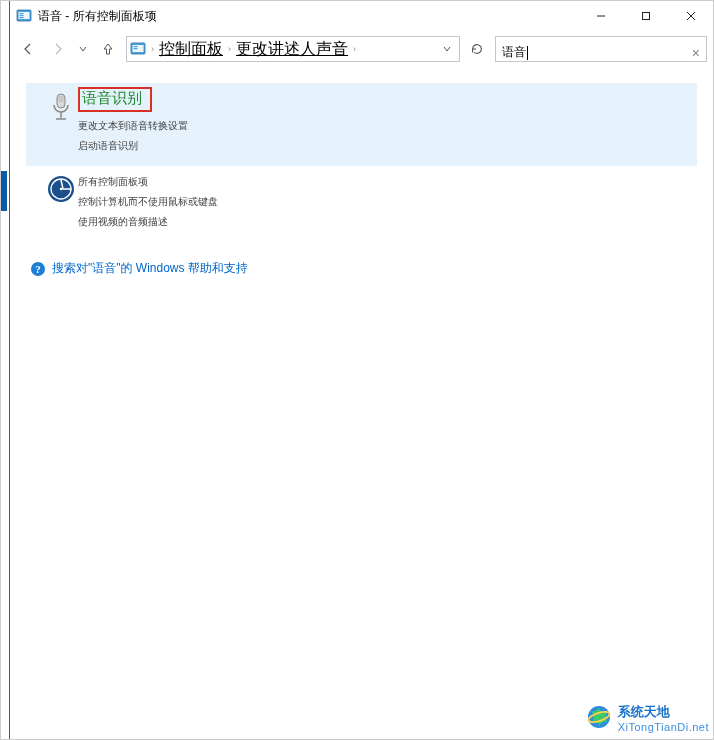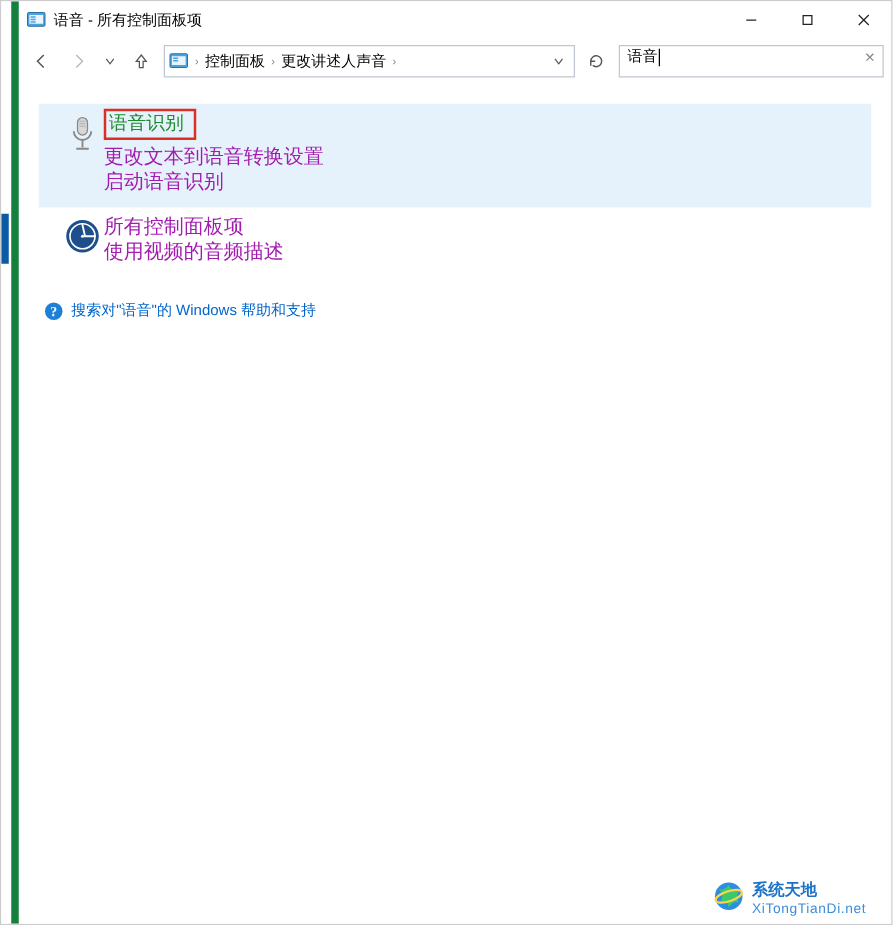--- a/index.html
+++ b/index.html
@@ -36,21 +36,21 @@
   }
   .window {
     position: absolute;
     left: 8px;
     top: 0;
     right: 0;
     bottom: 0;
     background: #fff;
     display: flex;
     flex-direction: column;
-    border-left: 6px solid #15803d;
+    border-left: 1px solid #15803d;
   }
   
   .titlebar {
     height: 30px;
     display: flex;
     align-items: center;
     padding-left: 6px;
   }
   .titlebar .tb-icon {
     width: 16px;
@@ -98,22 +98,23 @@
     padding: 0 3px;
     gap: 5px;
     background: #fff;
   }
   .address .addr-icon {
     width: 16px;
     height: 16px;
     flex-shrink: 0;
   }
   .address .crumb {
-    font-size: 12px;
+    font-size: 16px;
     white-space: nowrap;
+    text-decoration: underline;
   }
   .address .sep {
     color: #888;
     font-size: 9px;
   }
   .addr-dropdown {
     width: 18px;
     display: flex;
     align-items: center;
     justify-content: center;
@@ -127,21 +128,21 @@
     align-items: center;
     justify-content: center;
     color: #555;
     margin-left: -1px;
   }
   .searchbox {
     width: 198px;
     height: 24px;
     border: 1px solid #c0c7d0;
     display: flex;
-    align-items: flex-start;
+    align-items: flex-end;
     padding: 0 6px;
     background: #fff;
   }
   .searchbox .search-text {
     flex: 1;
     font-size: 12px;
     color: #000;
     position: relative;
   }
   .searchbox .cursor {
@@ -186,43 +187,43 @@
     color: #1e8a2e;
     margin-bottom: 4px;
     display: inline-block;
   }
   .result-title.boxed {
     border: 2px solid #d93025;
     padding: 0 8px 2px 2px;
     margin-top: -2px;
   }
   .result-link {
-    font-size: 16px;
-    color: #a21caf;
+    font-size: 10px;
+    color: #404040;
     line-height: 20px;
     display: block;
     cursor: pointer;
   }
   .help-line {
     margin-top: 18px;
     display: flex;
     align-items: center;
     gap: 6px;
     color: #0066cc;
     font-size: 12px;
     padding-left: 4px;
   }
   .help-icon {
     width: 16px;
     height: 16px;
   }
   
   .watermark {
     position: absolute;
-    right: 20px;
+    right: 4px;
     bottom: 6px;
     display: flex;
     align-items: center;
     gap: 6px;
     font-size: 13px;
     color: #1a73c9;
     font-weight: bold;
   }
   .watermark .wm-sub {
     display: block;
@@ -355,20 +356,21 @@
       <div class="result-icon">
         <svg width="30" height="30" viewBox="0 0 30 30">
           <circle cx="15" cy="15" r="13" fill="#1d4f8c"></circle>
           <circle cx="15" cy="15" r="10" fill="none" stroke="#fff" stroke-width="1.3"></circle>
           <path d="M15 6 L17 15 L25 15" fill="none" stroke="#fff" stroke-width="1.5" stroke-linecap="round"></path>
           <circle cx="15" cy="15" r="1.2" fill="#fff"></circle>
         </svg>
       </div>
       <div class="result-body">
         <span class="result-link">所有控制面板项</span>
+        <span class="result-link">控制计算机而不使用鼠标或键盘</span>
         <span class="result-link">使用视频的音频描述</span>
       </div>
     </div>
 
     <div class="help-line">
       <span class="help-icon">
         <svg width="16" height="16" viewBox="0 0 16 16">
           <circle cx="8" cy="8" r="7" fill="#1e7fd6"></circle>
           <text x="8" y="12" font-size="11" font-weight="bold" fill="#fff" text-anchor="middle" font-family="Georgia,serif">?</text>
         </svg>

